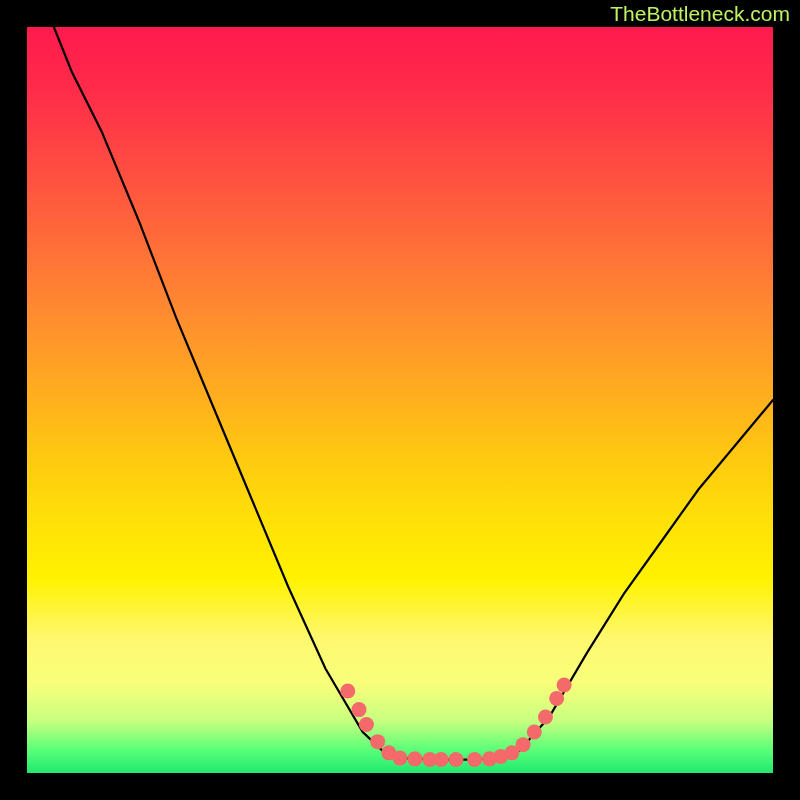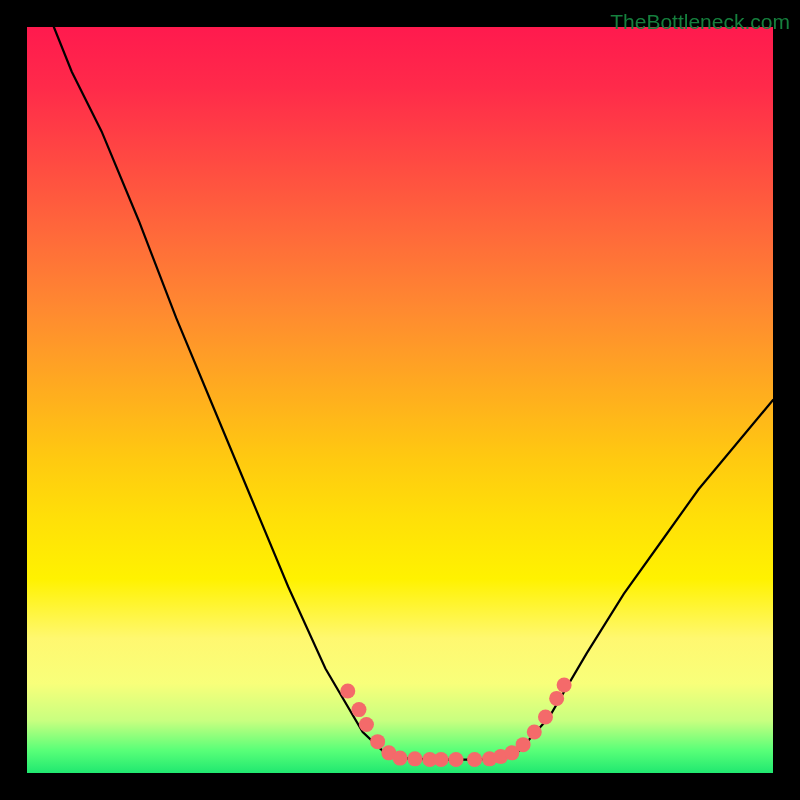--- a/index.html
+++ b/index.html
@@ -8,25 +8,24 @@
     height: 800px;
     background: #000;
     position: relative;
     font-family: Arial, Helvetica, sans-serif;
     overflow: hidden;
   }
   .attribution {
     position: absolute;
     top: 2px;
     right: 10px;
-    color: #15803d;
+    color: #bef264;
     font-size: 21px;
     font-weight: 500;
     z-index: 10;
-    margin-top: 8px;
   }
   .plot-area {
     position: absolute;
     left: 27px;
     top: 27px;
     width: 746px;
     height: 746px;
     overflow: hidden;
   }
   .gradient-bg {

